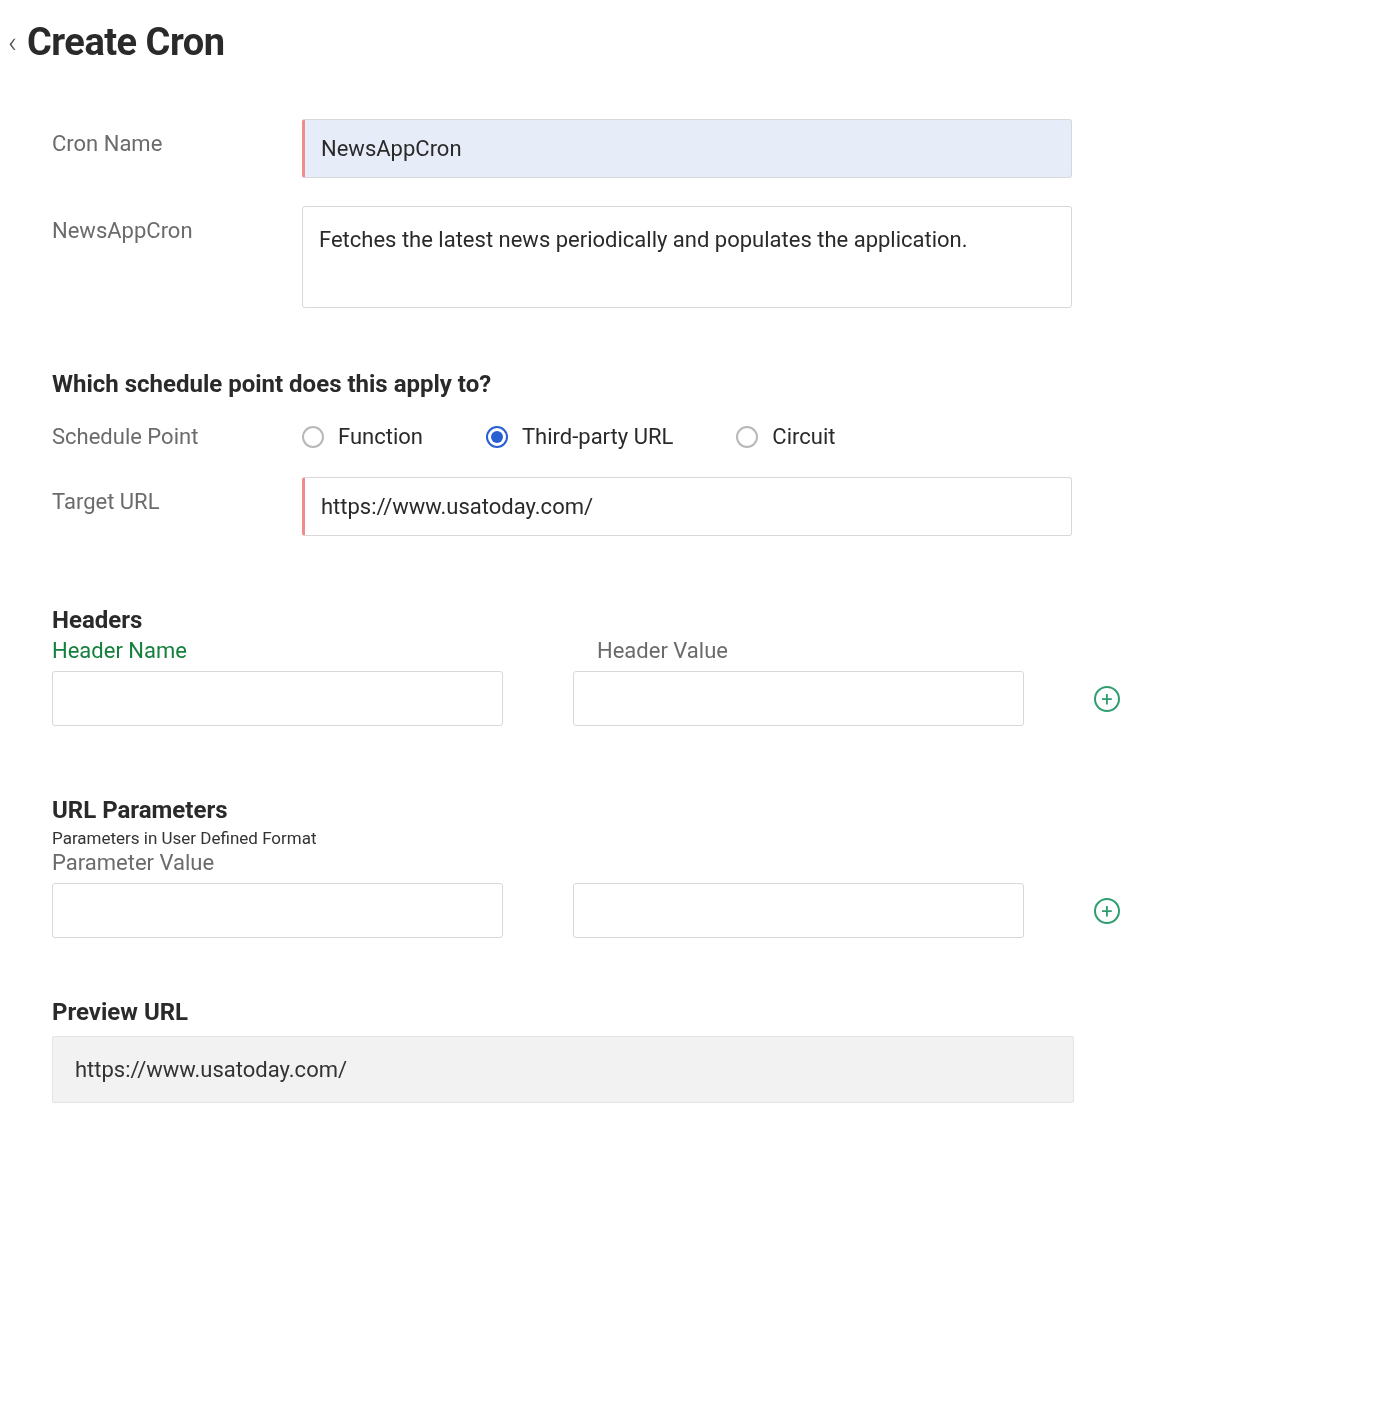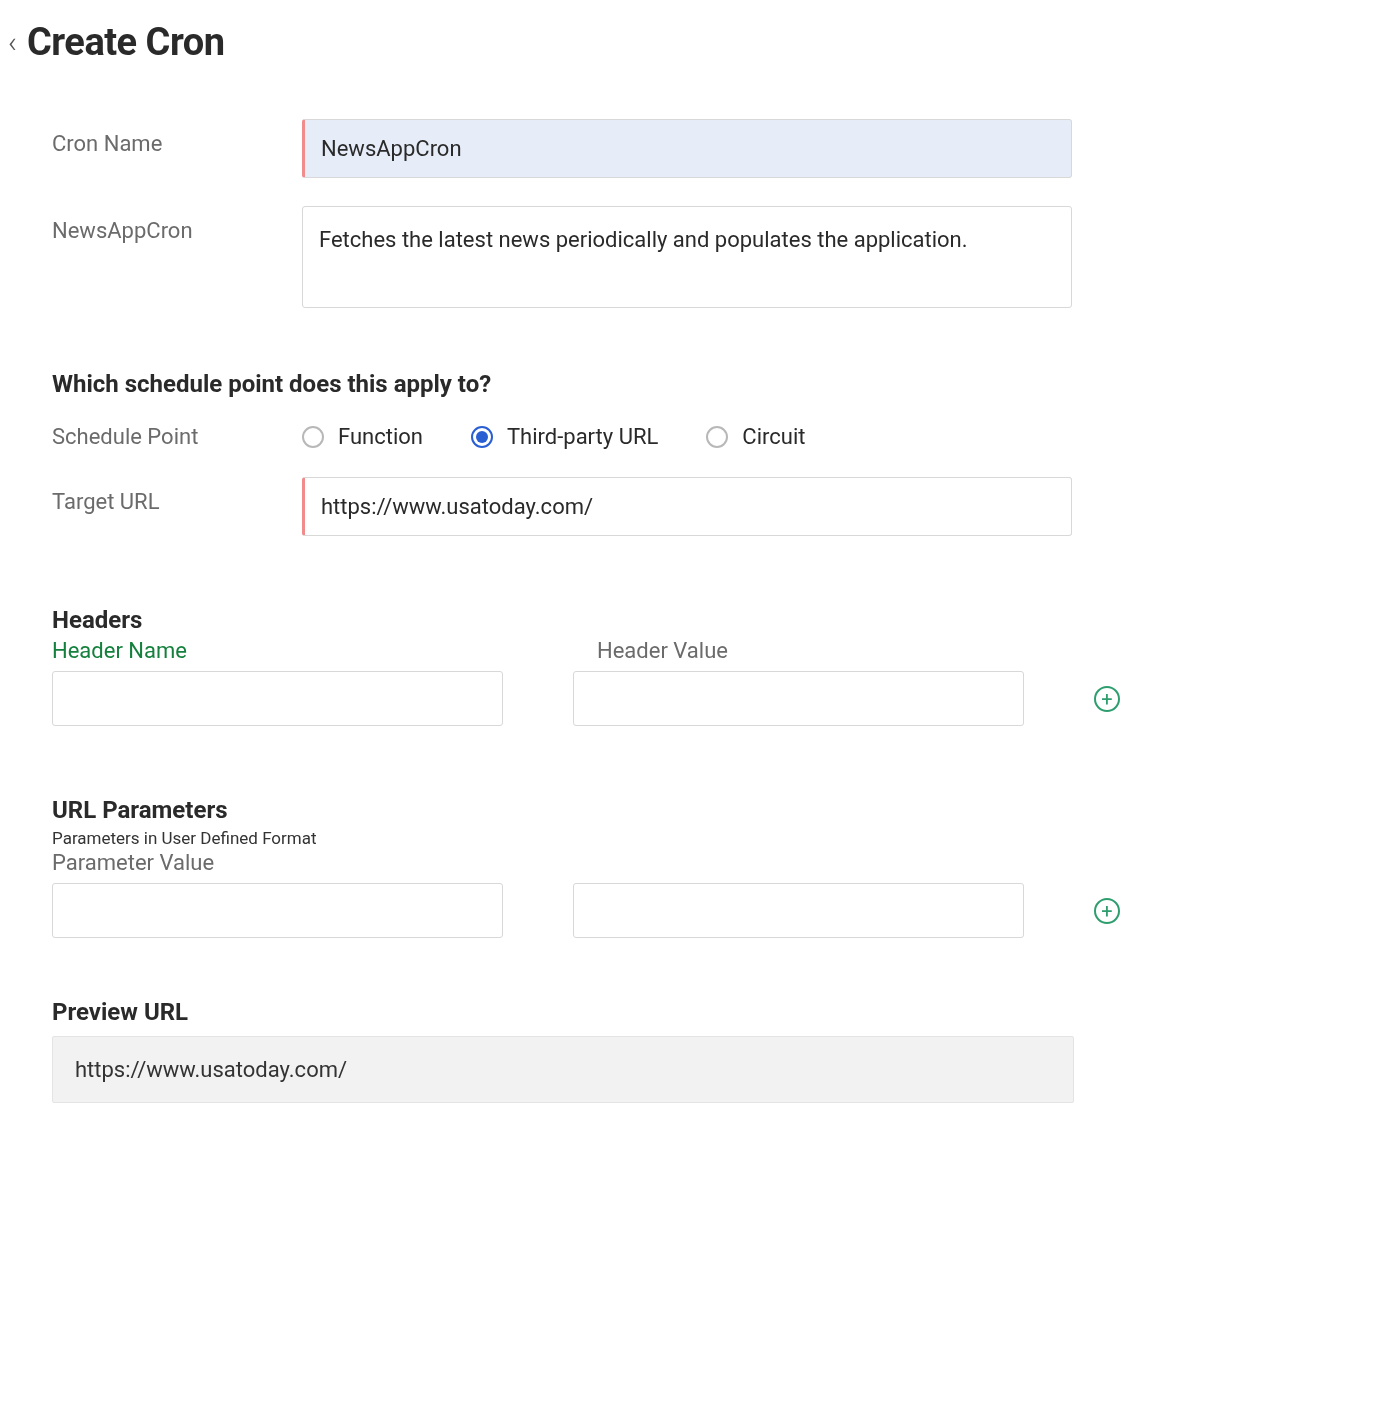--- a/index.html
+++ b/index.html
@@ -74,21 +74,21 @@
     line-height: 1.5;
   }
   .section-heading {
     font-size: 24px;
     font-weight: 700;
     margin-top: 58px;
     margin-bottom: 26px;
   }
   .radio-group {
     display: flex;
-    gap: 48px;
+    gap: 63px;
     align-items: center;
   }
   .radio-item {
     display: flex;
     align-items: center;
     gap: 14px;
     cursor: pointer;
   }
   .radio-circle {
     width: 22px;

